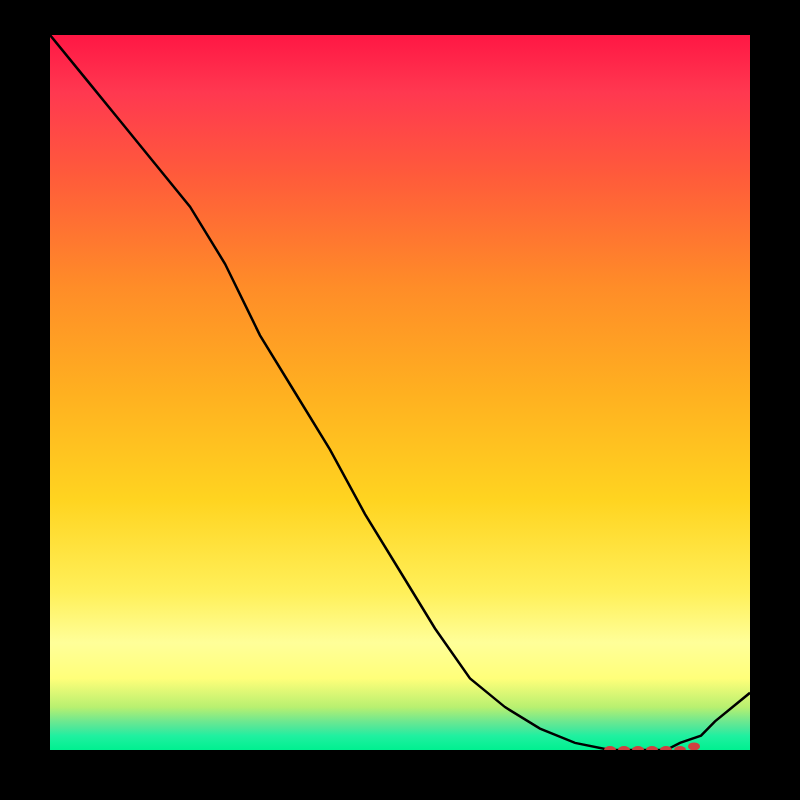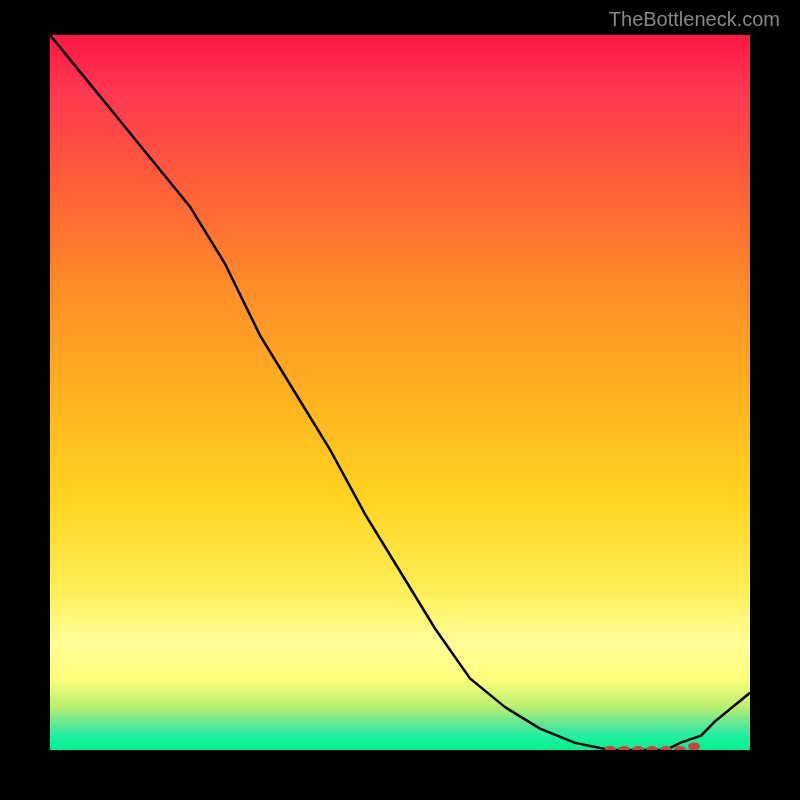--- a/index.html
+++ b/index.html
@@ -60,21 +60,20 @@
       top: 0;
       width: 100%;
       height: 100%;
       z-index: 5;
     }
   </style>
 </head>
 <body>
 
 <div class="container">
-  <div class="watermark">TheBottleneck.com</div>
   <div class="plot-area">
     <div class="gradient-bg"></div>
     <svg class="line-layer" viewBox="0 0 700 715" preserveAspectRatio="none">
       <path id="chart-line" fill="none" stroke="#000000" stroke-width="2.5" d="M0.00 0.00 L35.00 42.90 L70.00 85.80 L105.00 128.70 L140.00 171.60 L175.00 228.80 L210.00 300.30 L245.00 357.50 L280.00 414.70 L315.00 479.05 L350.00 536.25 L385.00 593.45 L420.00 643.50 L455.00 672.10 L490.00 693.55 L525.00 707.85 L560.00 715.00 L574.00 715.00 L595.00 715.00 L616.00 715.00 L630.00 707.85 L651.00 700.70 L665.00 686.40 L700.00 657.80 "></path>
       <g id="markers">
           <ellipse cx="560.00" cy="715.00" rx="6" ry="4" fill="#d04040"></ellipse>
           <ellipse cx="574.00" cy="715.00" rx="6" ry="4" fill="#d04040"></ellipse>
           <ellipse cx="588.00" cy="715.00" rx="6" ry="4" fill="#d04040"></ellipse>
           <ellipse cx="602.00" cy="715.00" rx="6" ry="4" fill="#d04040"></ellipse>
           <ellipse cx="616.00" cy="715.00" rx="6" ry="4" fill="#d04040"></ellipse>

